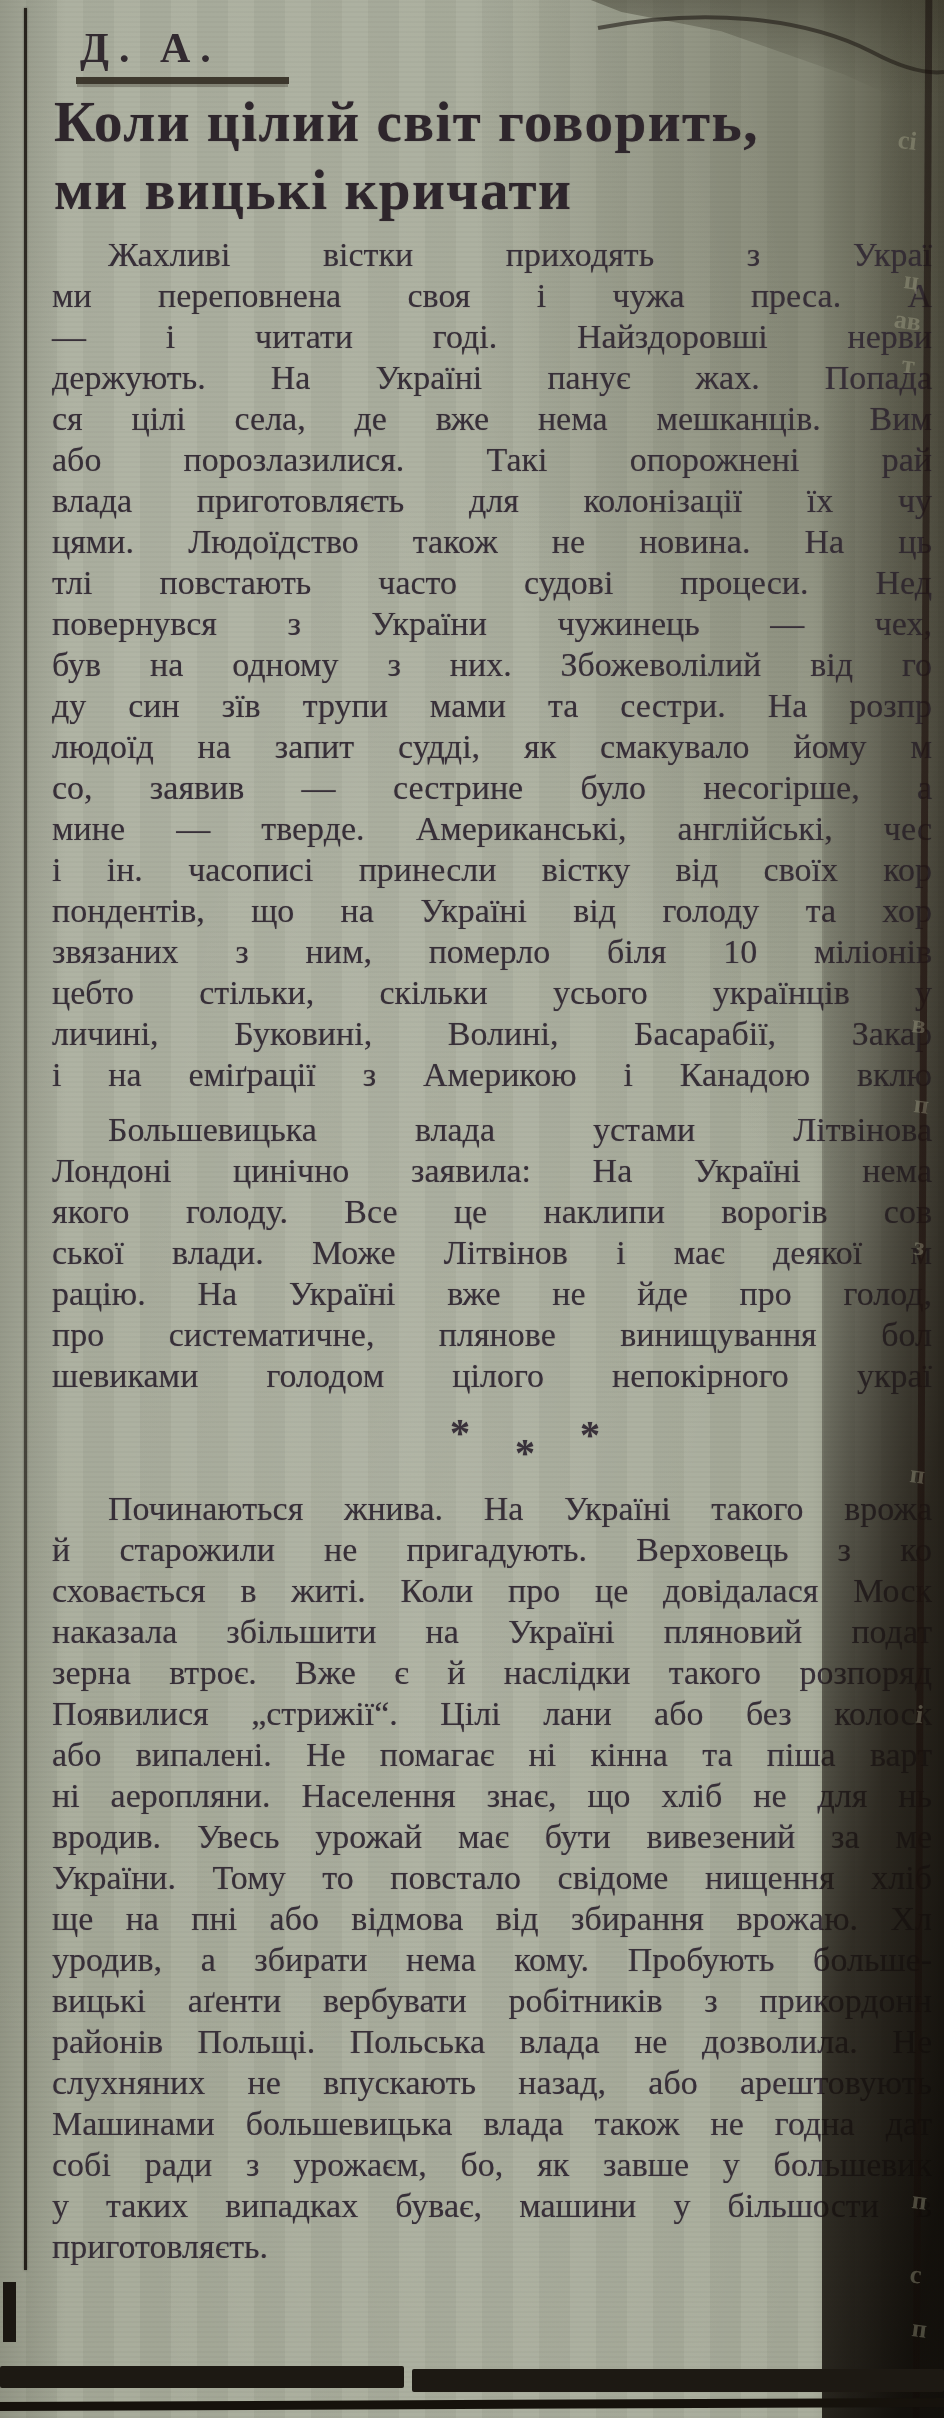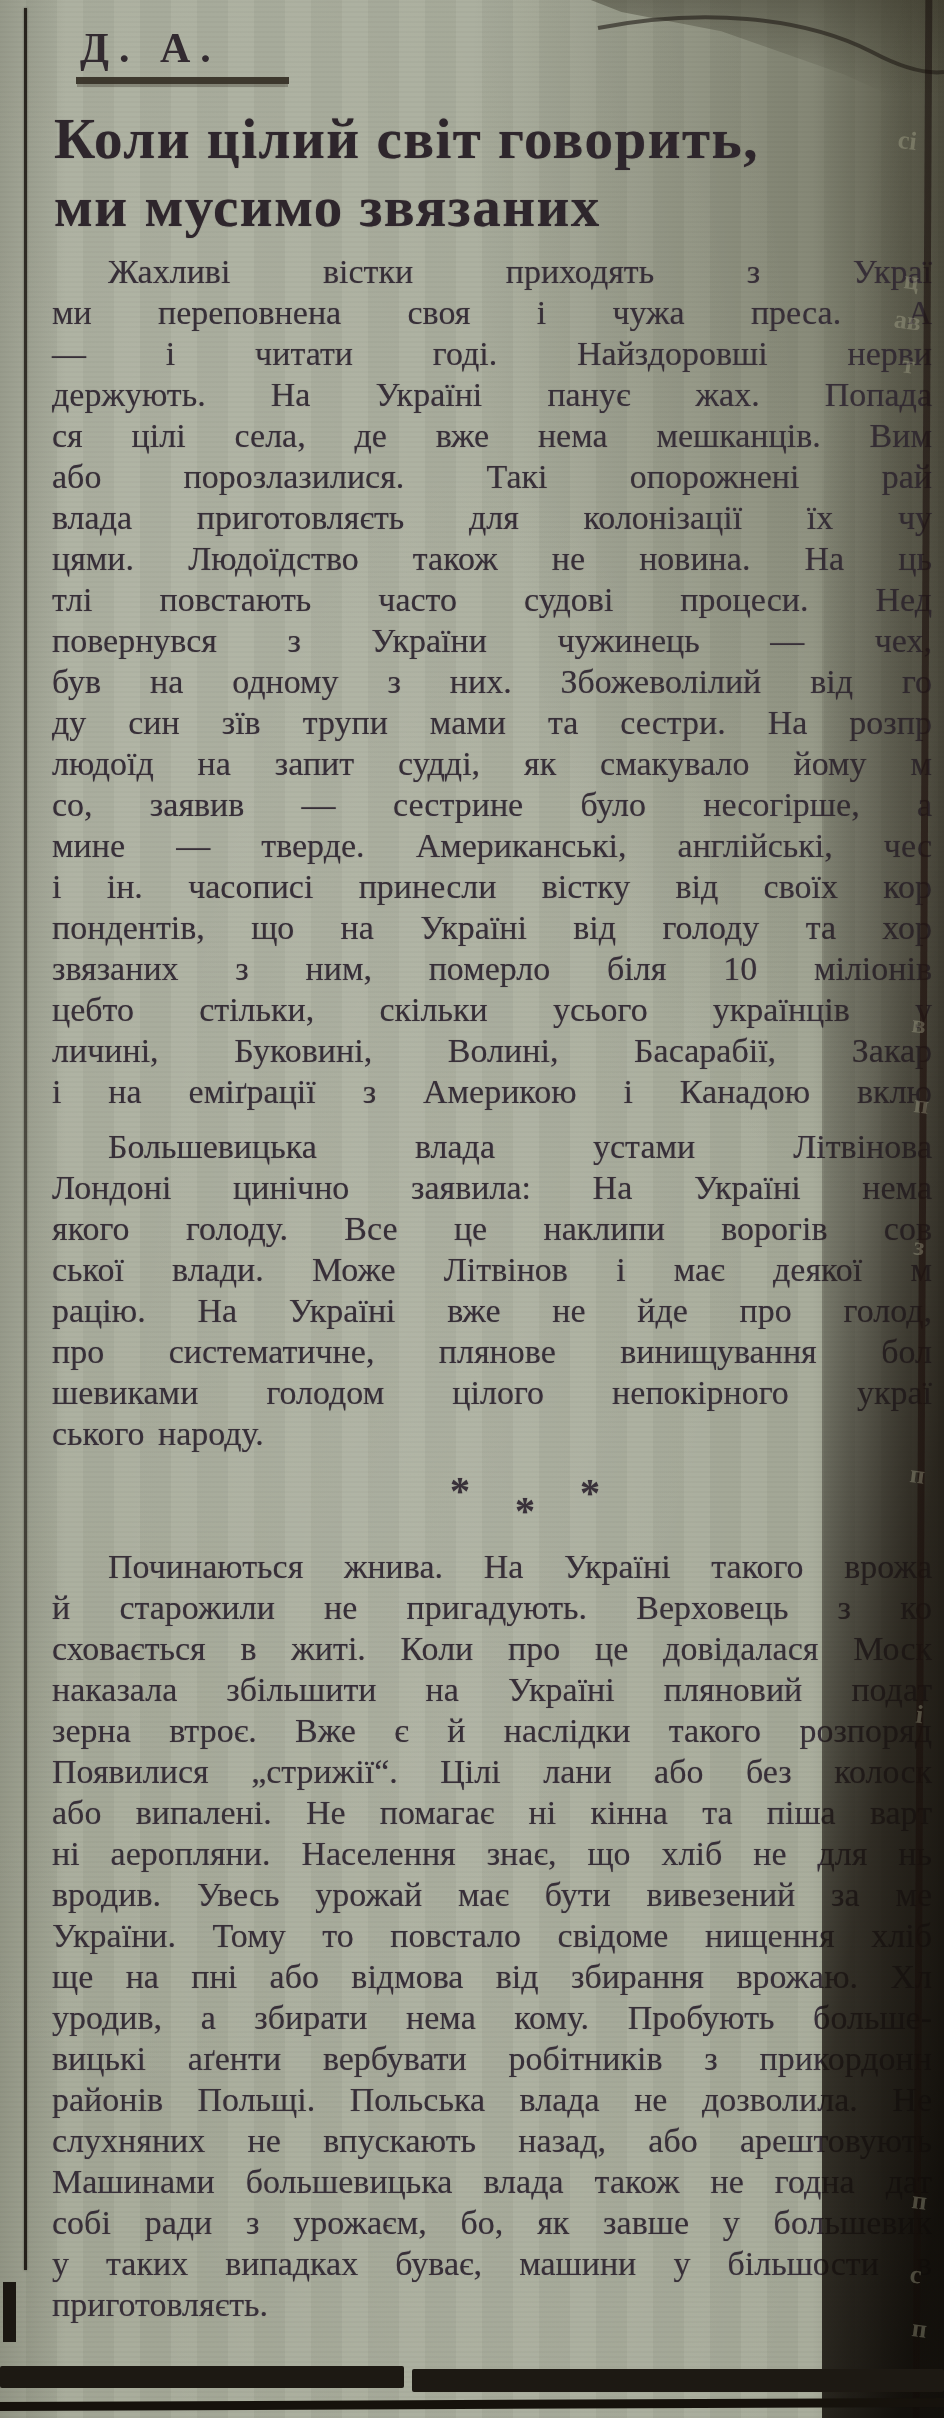--- a/index.html
+++ b/index.html
@@ -36,21 +36,21 @@
   .fragments{position:absolute;left:0;top:0;width:100%;height:100%;pointer-events:none;}
   .fragments span{position:absolute;font-size:26px;font-weight:bold;color:rgba(186,186,156,.34);
     transform:rotate(7deg);}
   
   .column{position:absolute;left:52px;top:0;width:880px;}
   .byline{display:inline-block;margin:24px 0 0 24px;font-size:42px;font-weight:bold;
     letter-spacing:10px;color:#322a30;
     border-bottom:7px solid rgba(42,35,26,.85);
     box-shadow:0 4px 0 -1px rgba(42,35,26,.3);
     padding:0 68px 5px 4px;}
-  h1.headline{margin:21px 0 0 2px;font-size:57px;line-height:68px;font-weight:bold;
+  h1.headline{margin:4px 0 0 2px;font-size:57px;line-height:68px;font-weight:bold;
     letter-spacing:1.5px;color:#2e262c;text-shadow:0 0 1px rgba(40,28,38,.55);}
   .body{margin-top:10px;font-size:34px;line-height:41px;word-spacing:5px;
     text-shadow:0 0 1px rgba(40,30,42,.4);}
   .para{margin-top:0;}
   .para + .para{margin-top:14px;}
   .line{text-align:justify;text-align-last:justify;white-space:nowrap;overflow:visible;}
   .line.indent{text-indent:56px;}
   .line.last{text-align-last:left;}
   .separator{position:relative;height:88px;margin-top:4px;}
   .separator .ast{position:absolute;font-size:40px;font-weight:bold;color:#39313a;}
@@ -70,21 +70,21 @@
   <div class="corner-shade"></div>
   <svg class="curve" width="944" height="130" viewBox="0 0 944 130">
     <path d="M 598 28 C 700 8, 802 16, 872 52 C 902 68, 926 74, 944 72" fill="none" stroke="rgba(32,27,21,.6)" stroke-width="4"></path>
   </svg>
 
   <div class="left-rule"></div>
   <div class="left-rule-foot"></div>
 
   <div class="column">
     <div class="byline">Д. А.</div>
-    <h1 class="headline"><span>Коли цілий світ говорить,</span><br><span>ми мусимо звязаних</span></h1>
+    <h1 class="headline"><span>Коли цілий світ говорить,</span><br><span>ми вицькі кричати</span></h1>
     <div class="body">
         <div class="para">
           <div class="line indent">Жахливі вістки приходять з Украї</div>
           <div class="line">ми переповнена своя і чужа преса. А</div>
           <div class="line">— і читати годі.  Найздоровші нерви</div>
           <div class="line">держують. На Україні панує жах. Попада</div>
           <div class="line">ся цілі села, де вже нема мешканців. Вим</div>
           <div class="line">або порозлазилися.  Такі опорожнені рай</div>
           <div class="line">влада приготовляєть для колонізації їх чу</div>
           <div class="line">цями. Людоїдство також не новина. На ць</div>
@@ -103,21 +103,20 @@
           <div class="line">і на еміґрації з Америкою і Канадою вклю</div>
         </div>
         <div class="para">
           <div class="line indent">Большевицька влада устами Літвінова</div>
           <div class="line">Лондоні цинічно заявила: На Україні нема</div>
           <div class="line">якого голоду.  Все це наклипи ворогів сов</div>
           <div class="line">ської влади.  Може Літвінов і має деякої м</div>
           <div class="line">рацію.  На Україні вже не йде про голод,</div>
           <div class="line">про систематичне, плянове винищування бол</div>
           <div class="line">шевиками голодом цілого непокірного украї</div>
-          <div class="line last">ського народу.</div>
         </div>
         <div class="separator">
           <span class="ast ast0">*</span>
           <span class="ast ast1">*</span>
           <span class="ast ast2">*</span>
         </div>
         <div class="para">
           <div class="line indent">Починаються жнива.  На Україні такого врожа</div>
           <div class="line">й старожили не пригадують.  Верховець з ко</div>
           <div class="line">сховається в житі. Коли про це довідалася Моск</div>

